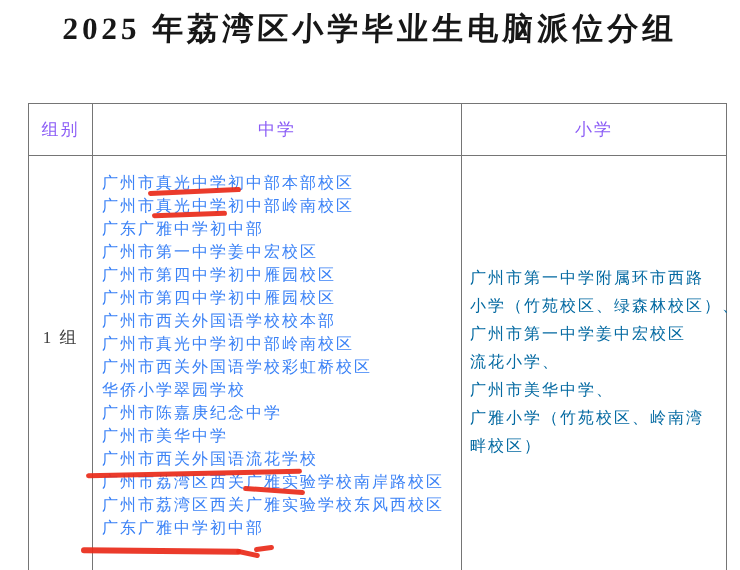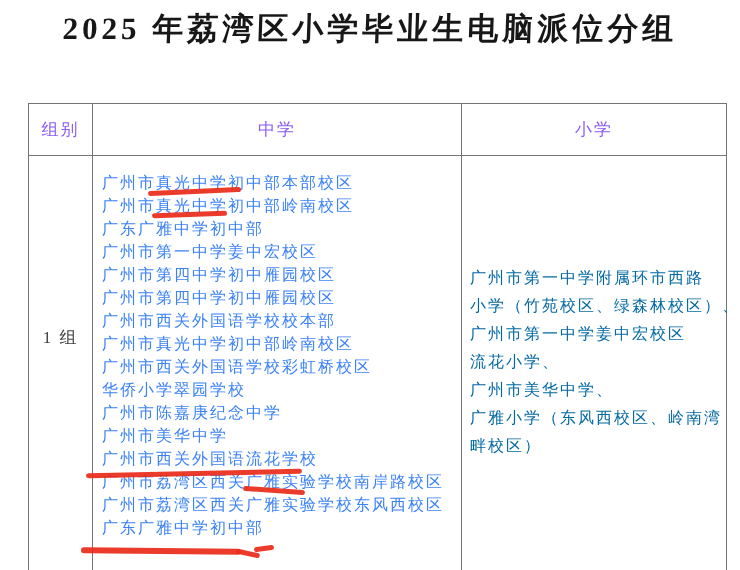--- a/index.html
+++ b/index.html
@@ -94,21 +94,21 @@
               <div>广东广雅中学初中部</div>
             </div>
         </td>
         <td class="ps-cell">
           <div class="cell-inner">
               <div>广州市第一中学附属环市西路</div>
               <div>小学（竹苑校区、绿森林校区）、</div>
               <div>广州市第一中学姜中宏校区</div>
               <div>流花小学、</div>
               <div>广州市美华中学、</div>
-              <div>广雅小学（东风西校区、岭南湾</div>
+              <div>广雅小学（竹苑校区、岭南湾</div>
               <div>畔校区）</div>
             </div>
         </td>
       </tr>
 
     </tbody>
   </table>
 
   <div class="redline u1"></div>
   <div class="redline u2"></div>

